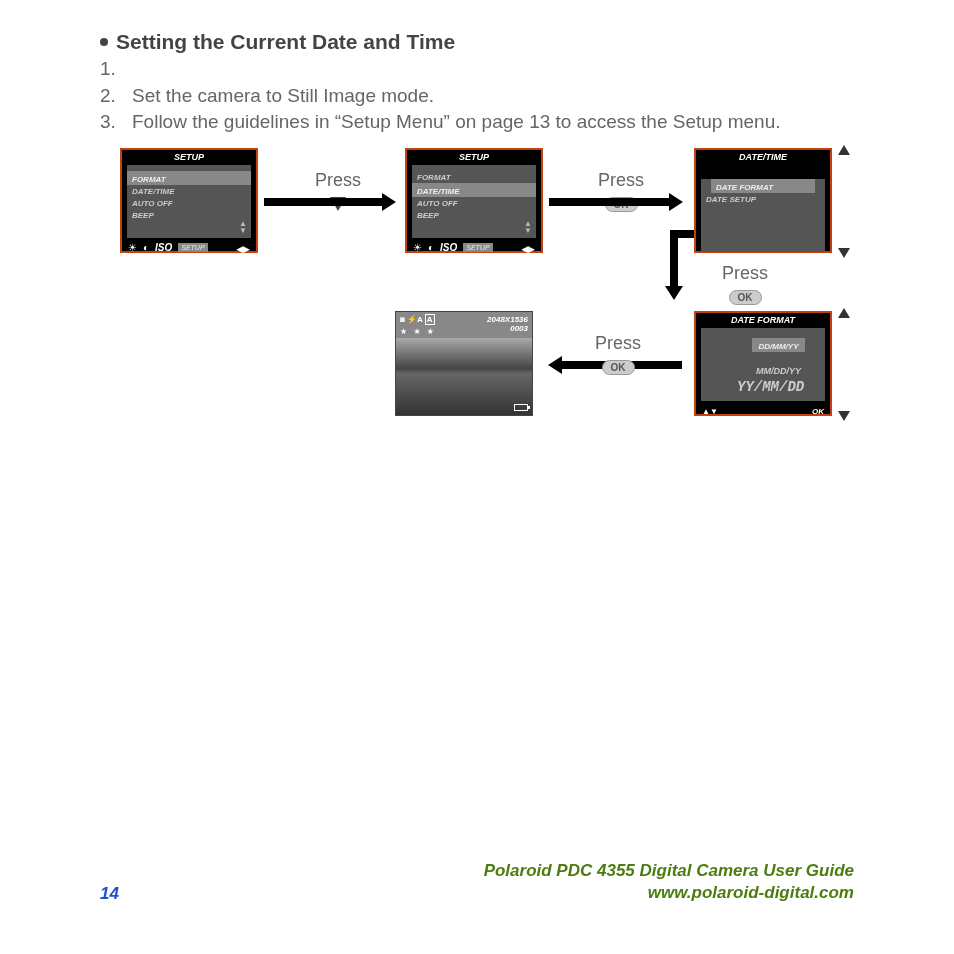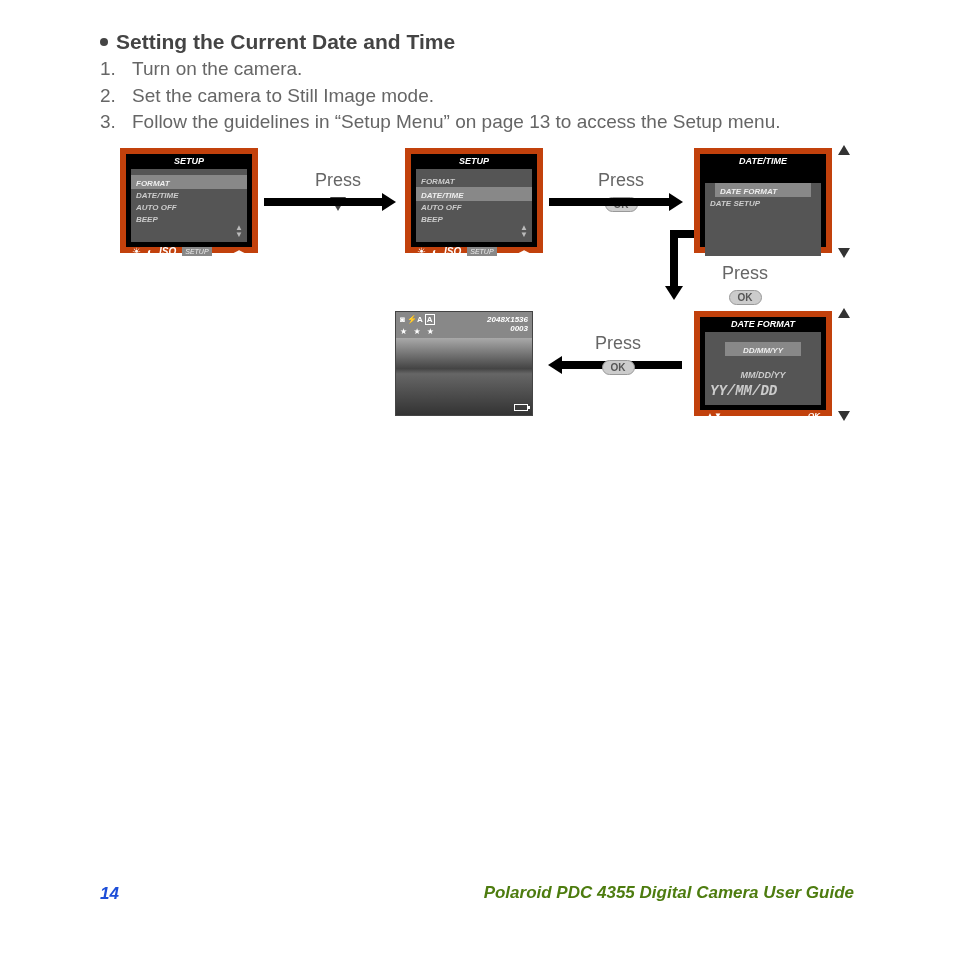--- a/index.html
+++ b/index.html
@@ -6,21 +6,21 @@
   body { width: 954px; height: 954px; font-family: Arial, Helvetica, sans-serif; color: #555; background: #fff; position: relative; }
   .page { padding: 30px 100px 0 100px; }
   .heading { font-weight: bold; font-size: 21px; color: #444; margin-bottom: 2px; }
   .bullet { display: inline-block; width: 8px; height: 8px; background: #444; border-radius: 50%; vertical-align: middle; margin-right: 8px; margin-bottom: 3px;}
   ol.steps { list-style: none; font-size: 19px; color: #666; margin-left: 0; line-height: 1.4;}
   ol.steps li { display: flex; }
   ol.steps .num { width: 32px; flex-shrink:0; }
   ol.steps .justify { text-align: justify; }
   .subhead { font-weight: bold; font-size: 19px; color: #555; margin-top: 24px; }
   .diagram { margin-top: 12px; position: relative; height: 320px; margin-left: 20px;}
-  .lcd { position: absolute; width: 138px; height: 105px; background: #000; border: 6px solid #c2410c; }
+  .lcd { position: absolute; width: 138px; height: 105px; background: #000; border: 2px solid #c2410c; }
   .lcd-top { height: 15px; text-align: center; color: #fff; font-size: 9px; font-weight: bold; line-height: 15px; font-style: italic;}
   .lcd-mid { background: #555; height: 73px; margin: 0 5px; position: relative; }
   .lcd-item { color:#ccc; font-size: 8px; font-weight: bold; padding: 2px 5px 1px 5px; font-style: italic;}
   .lcd-item.sel { background: #888; color:#eee; padding-top:4px; margin-top:0px;}
   .lcd-bot { height: 17px; position: relative; }
   .lcd-bot .icons { position:absolute; left:6px; bottom:2px; color:#fff; font-size:10px; display:flex; gap:6px; align-items:center;}
   .lcd-bot .arrows { position:absolute; right:6px; bottom:1px; color:#fff; font-size:9px; }
   .mid-arrows { position:absolute; right:4px; bottom:4px; color:#bbb; font-size:8px; line-height:7px;}
   .press-label { position: absolute; font-size: 18px; color:#666; }
   .down-tri { width:0; height:0; border-left:8px solid transparent; border-right:8px solid transparent; border-top:14px solid #444;}
@@ -47,21 +47,20 @@
   .centered-items { margin-top:14px;}
 </style>
 </head>
 <body>
 
 <div class="page">
   <div class="heading"><span class="bullet"></span><span>Setting the Current Date and Time</span></div>
   <ol class="steps">
     <li>
         <span class="num">1.</span>
-        <span>Turn on the camera.</span>
       </li>
     <li>
         <span class="num">2.</span>
         <span>Set the camera to Still Image mode.</span>
       </li>
     <li>
         <span class="num">3.</span>
         <span class="justify">Follow the guidelines in “Setup Menu” on page 13 to access the Setup menu.</span>
       </li>
   </ol>
@@ -141,21 +140,21 @@
       <div class="arrow-v" style="left:0; top:0; height:58px;"></div>
     </div>
     <div class="press-label" style="left:602px; top:115px; text-align:center;">
       <span>Press</span><br>
       <span class="ok-btn" style="margin-top:6px;">OK</span>
     </div>
 
     <div class="lcd" style="left:574px; top:163px;">
       <div class="lcd-top">DATE FORMAT</div>
       <div class="lcd-mid">
-        <div style="padding-top:10px;">
+        <div style="padding-top:10px;margin-left:31px;">
         <div class="lcd-item sel" style="margin:0 20px; text-align:center;">DD/MM/YY</div>
         <div class="lcd-item" style="text-align:center; font-size:9px; padding-top:14px;">MM/DD/YY</div>
         <div class="lcd-item" style="text-align:left; font-size:14px;font-family:Liberation Mono, monospace;">YY/MM/DD</div>
         </div>
       </div>
       <div class="lcd-bot">
         <div style="position:absolute; left:6px; bottom:2px; color:#fff; font-size:8px;">▲▼</div>
         <div style="position:absolute; right:6px; bottom:2px; color:#fff; font-size:8px; font-weight:bold; font-style:italic;">OK</div>
       </div>
     </div>
@@ -182,14 +181,15 @@
       <div class="bat"></div>
     </div>
 
   </div>
 </div>
 
 <div class="footer">
   <div class="pagenum">14</div>
   <div class="foot-text">
     <div>Polaroid PDC 4355 Digital Camera User Guide</div>
+    <div>www.polaroid-digital.com</div>
   </div>
 </div>
 
 </body></html>

